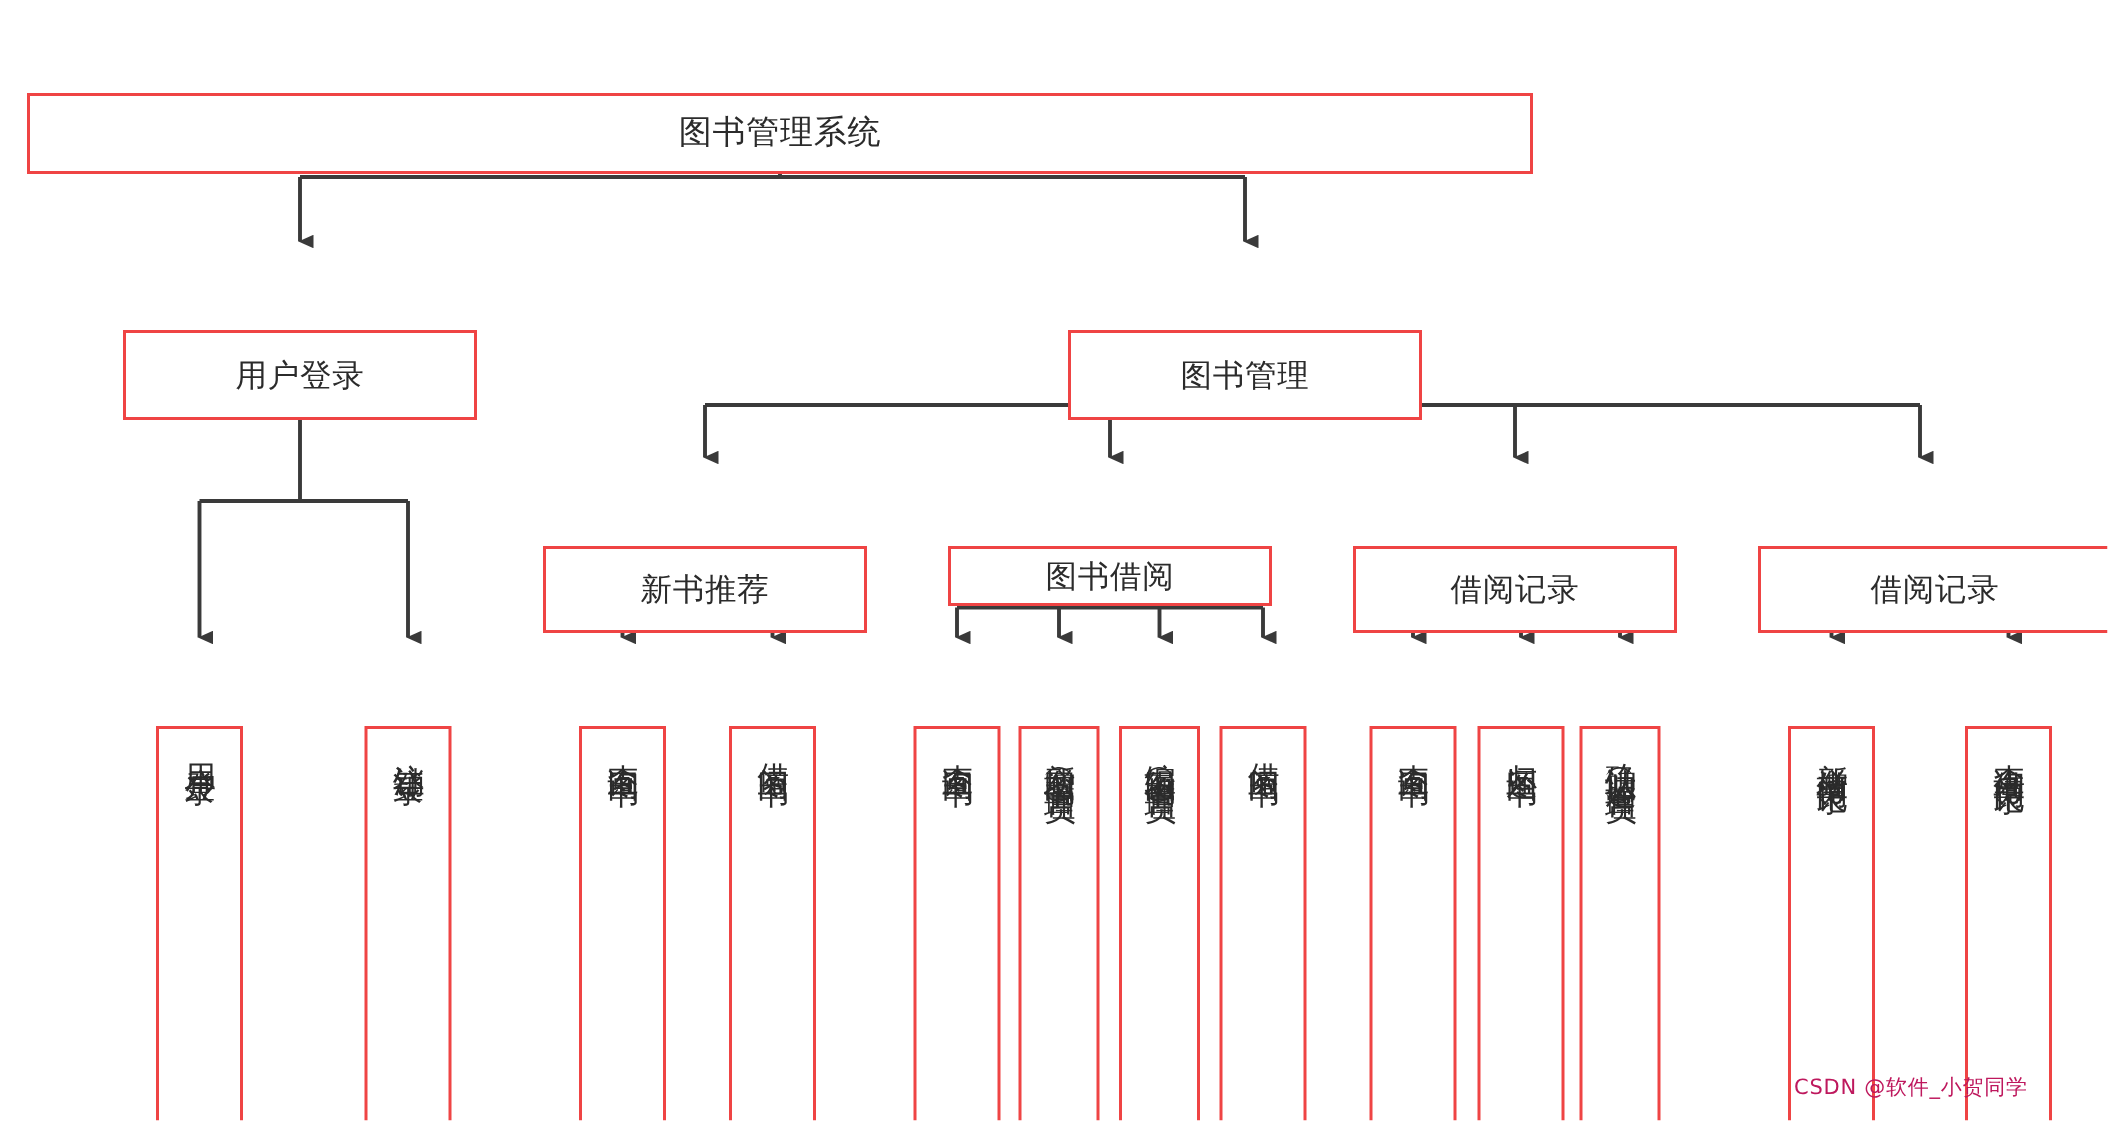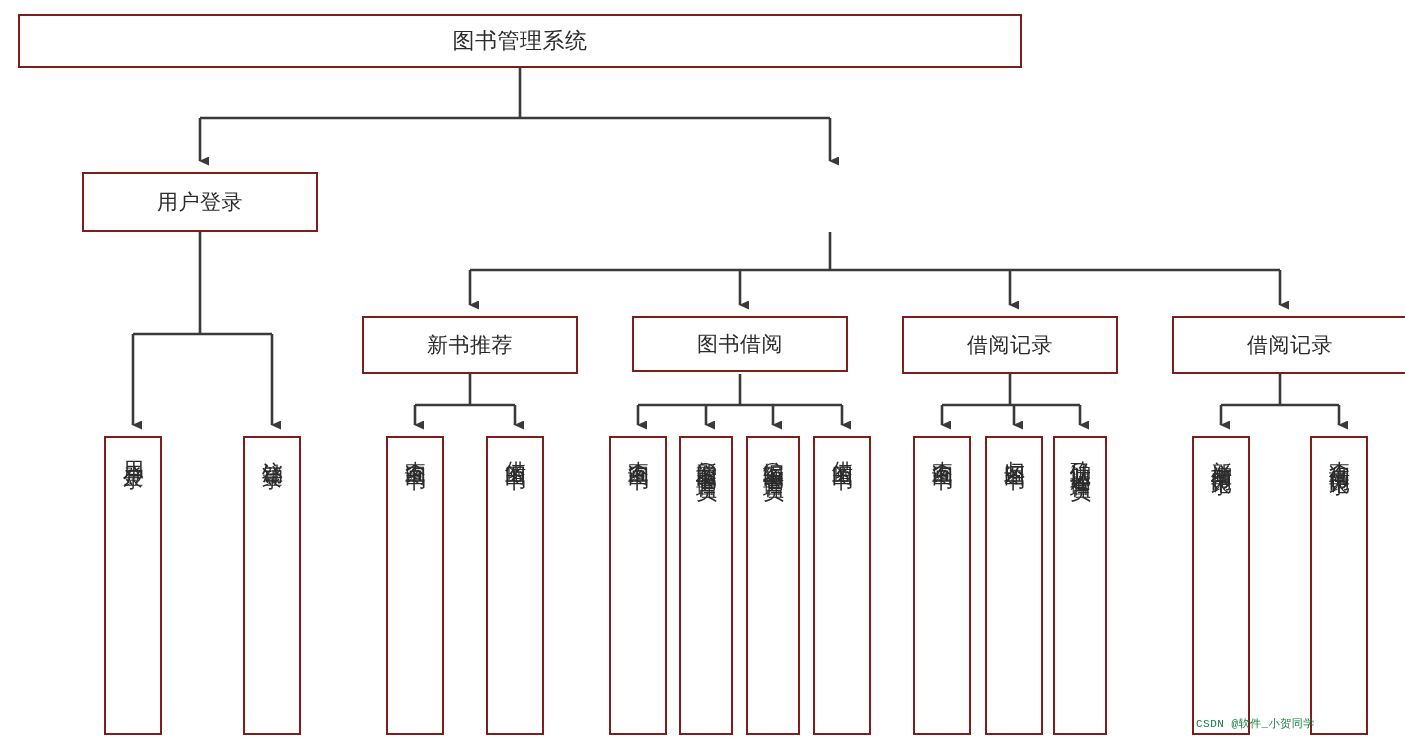--- a/index.html
+++ b/index.html
@@ -24,27 +24,28 @@
     left: 0;
     top: 0;
     width: 1405px;
     height: 747px;
     pointer-events: none;
   }
   .node {
     position: absolute;
     box-sizing: border-box;
     background: #ffffff;
-    border: 2px solid #7f1d1d;
+    border: 2px solid #ef4444;
     display: flex;
     align-items: center;
     justify-content: center;
     text-align: center;
     color: #2b2b2b;
     z-index: 2;
+    margin-top: 48px;
   }
   .node-label {
     display: block;
     line-height: 1.18;
     letter-spacing: 0.5px;
     white-space: pre;
   }
   .node.horizontal .node-label {
     font-size: 21px;
   }
@@ -58,26 +59,25 @@
   .node.vertical .node-label {
     writing-mode: vertical-rl;
     text-orientation: upright;
     font-size: 21px;
     line-height: 1.0;
     letter-spacing: 3px;
     white-space: nowrap;
   }
   .watermark {
     position: absolute;
-    font-size: 11px;
-    color: #15803d;
+    font-size: 14px;
+    color: #be185d;
     letter-spacing: 0.5px;
     white-space: nowrap;
     z-index: 5;
-    font-family: Liberation Mono, monospace;
   }
 </style>
 </head>
 <body>
 
 <div id="canvas">
 
   <svg id="edges" viewBox="0 0 1405 747" xmlns="http://www.w3.org/2000/svg">
     <defs>
       <marker id="arrowhead" markerWidth="9" markerHeight="10" refX="4.5" refY="9" orient="auto" markerUnits="userSpaceOnUse">
@@ -121,25 +121,28 @@
       </g>
   </svg>
 
   <div class="node root horizontal" style="left: 18px; top: 14px; width: 1004px; height: 54px;">
     <span class="node-label">图书管理系统</span>
   </div>
 
   <div class="node horizontal" style="left: 82px; top: 172px; width: 236px; height: 60px;">
     <span class="node-label">用户登录</span>
   </div>
+  <div class="node horizontal" style="left: 712px; top: 172px; width: 236px; height: 60px;">
+    <span class="node-label">图书管理</span>
+  </div>
 
   <div class="node horizontal" style="left: 362px; top: 316px; width: 216px; height: 58px; align-items: center;">
     <span class="node-label">新书推荐</span>
   </div>
-  <div class="node horizontal" style="left: 632px; top: 316px; width: 216px; height: 56px;">
+  <div class="node horizontal" style="left: 632px; top: 316px; width: 216px; height: 40px;">
     <span class="node-label">图书借阅</span>
   </div>
   <div class="node horizontal" style="left: 902px; top: 316px; width: 216px; height: 58px;">
     <span class="node-label">借阅记录</span>
   </div>
   <div class="node horizontal" style="left: 1172px; top: 316px; width: 236px; height: 58px;">
     <span class="node-label">借阅记录</span>
   </div>
 
   <div class="node vertical" style="left: 104px; top: 436px; width: 58px; height: 299px;">

